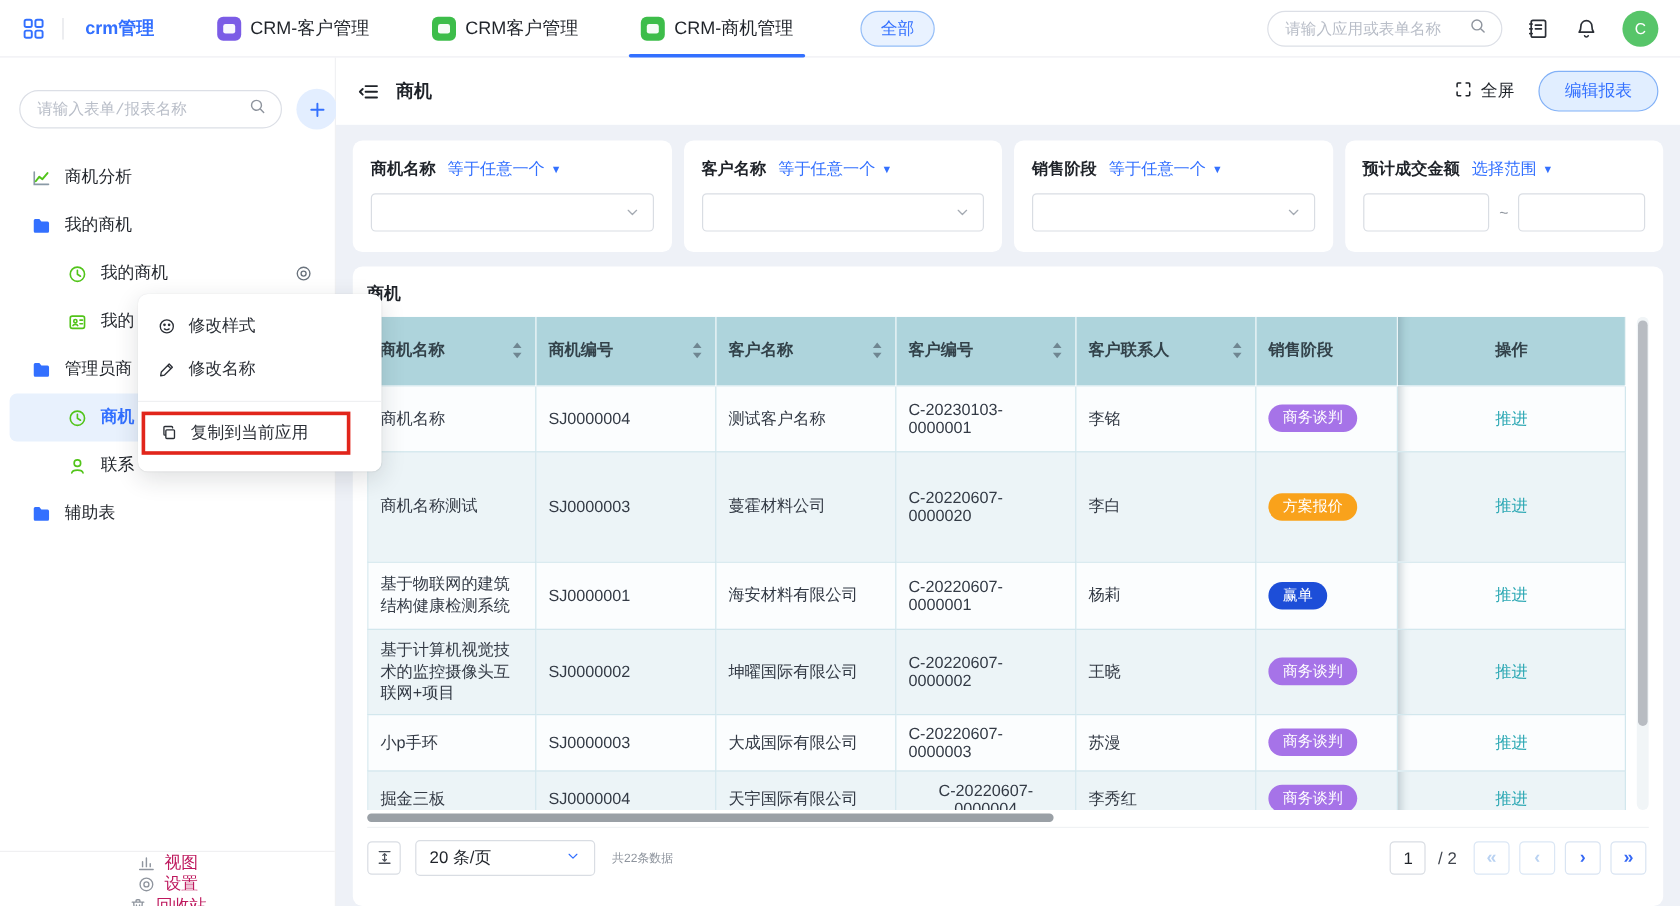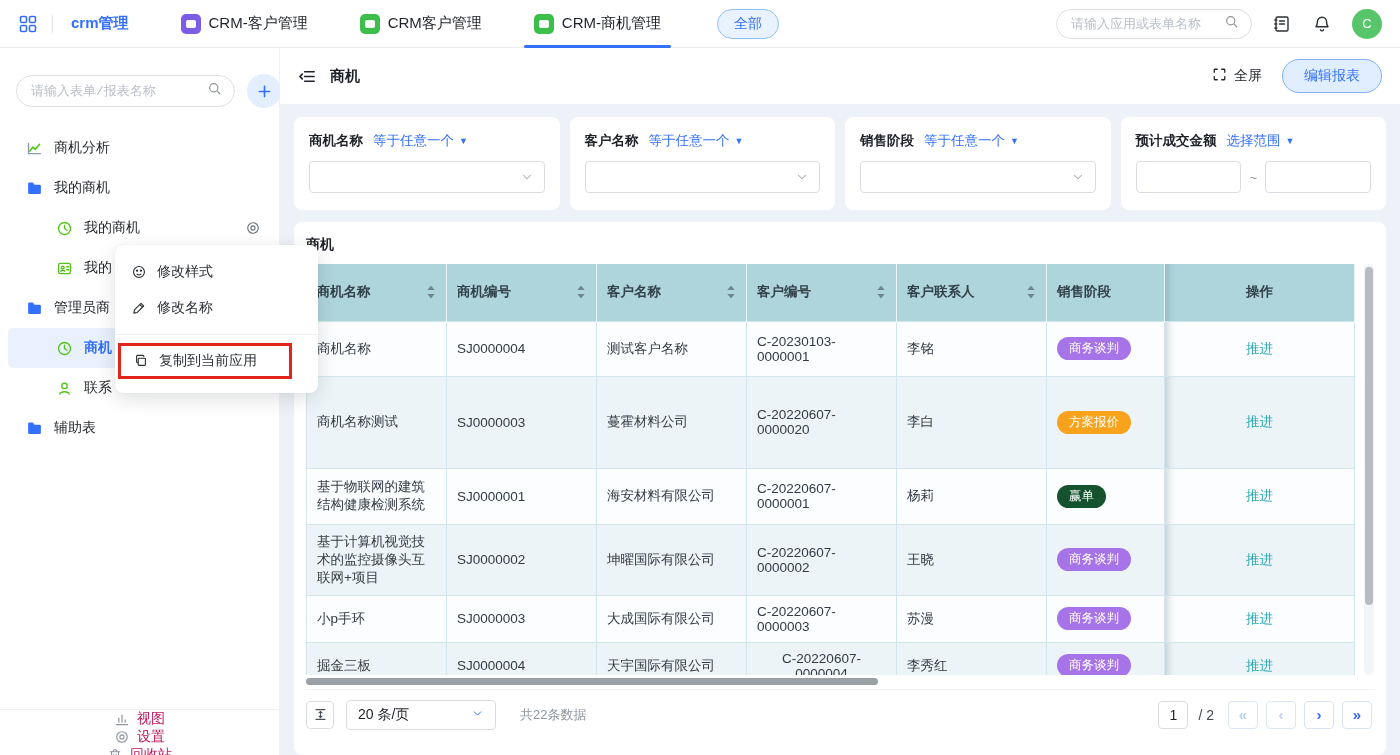--- a/index.html
+++ b/index.html
@@ -91,21 +91,21 @@
   .action-link { color:#2aa7b3; cursor:pointer; }
   .vscroll { position:absolute; top:0; right:0; width:10px; height:100%; background:#f1f5f7; border-radius:5px; }
   .vscroll .thumb { position:absolute; top:3px; left:1px; width:8px; height:338px; background:#b8bcc2; border-radius:4px; }
   .hscroll { height:10px; position:relative; margin:2px 0 2px; }
   .hscroll .thumb { position:absolute; left:0; top:1px; width:572px; height:7px; background:#9aa0a6; border-radius:4px; }
   .table-footer { height:50px; border-top:1px solid #f0f2f4; display:flex; align-items:center; gap:12px; }
   .rowheight-btn { width:28px; height:28px; border:1px solid #d9dde3; border-radius:4px;
              display:flex; align-items:center; justify-content:center; cursor:pointer; background:#fff; }
   .pagesize { width:150px; height:30px; border:1px solid #d9dde3; border-radius:4px; display:flex;
              align-items:center; justify-content:space-between; padding:0 11px; font-size:14px; cursor:pointer; background:#fff; }
-  .total-text { color:#8f959e; font-size:13px; margin-left:12px; }
+  .total-text { color:#8f959e; font-size:10px; margin-left:2px; }
   .tf-right { margin-left:auto; display:flex; align-items:center; gap:8px; padding-right:2px; }
   .page-box { width:30px; height:28px; border:1px solid #d9dde3; border-radius:4px; display:flex;
              align-items:center; justify-content:center; font-size:14px; background:#fff; }
   .page-total { font-size:14px; color:#41464f; margin:0 6px 0 2px; }
   .pg-btn { width:30px; height:28px; border:1px solid #d9e4f2; border-radius:4px; display:flex;
              align-items:center; justify-content:center; font-size:15px; font-weight:bold;
              cursor:pointer; background:#fff; }
   .pg-btn.disabled { color:#b9d2f2; border-color:#dbe7f5; cursor:default; }
   .pg-btn.enabled { color:#3568f5; }
   
@@ -469,21 +469,21 @@
                   <td style="height: 92px;">李白</td>
                   <td style="height: 92px;"><span class="badge" style="background: rgb(249, 162, 27);">方案报价</span></td>
                   <td class="op-col" style="height: 92px;"><span class="action-link">推进</span></td>
                 </tr>
                 <tr class="norm">
                   <td style="height: 56px;">基于物联网的建筑结构健康检测系统</td>
                   <td style="height: 56px;">SJ0000001</td>
                   <td style="height: 56px;">海安材料有限公司</td>
                   <td style="height: 56px;">C-20220607-0000001</td>
                   <td style="height: 56px;">杨莉</td>
-                  <td style="height: 56px;"><span class="badge" style="background: #14532d;">赢单</span></td>
+                  <td style="height: 56px;"><span class="badge" style="background: #1d4ed8;">赢单</span></td>
                   <td class="op-col" style="height: 56px;"><span class="action-link">推进</span></td>
                 </tr>
                 <tr class="alt">
                   <td style="height: 66px;">基于计算机视觉技术的监控摄像头互联网+项目</td>
                   <td style="height: 66px;">SJ0000002</td>
                   <td style="height: 66px;">坤曜国际有限公司</td>
                   <td style="height: 66px;">C-20220607-0000002</td>
                   <td style="height: 66px;">王晓</td>
                   <td style="height: 66px;"><span class="badge" style="background: rgb(166, 115, 232);">商务谈判</span></td>
                   <td class="op-col" style="height: 66px;"><span class="action-link">推进</span></td>

